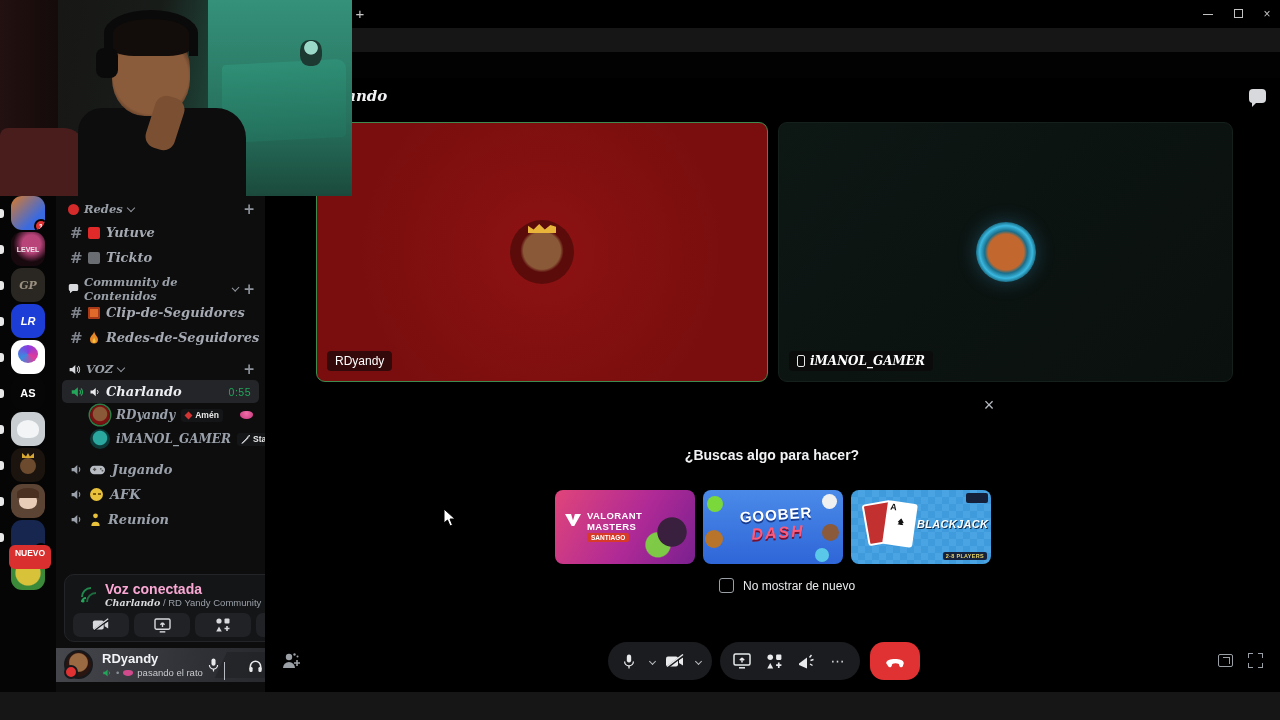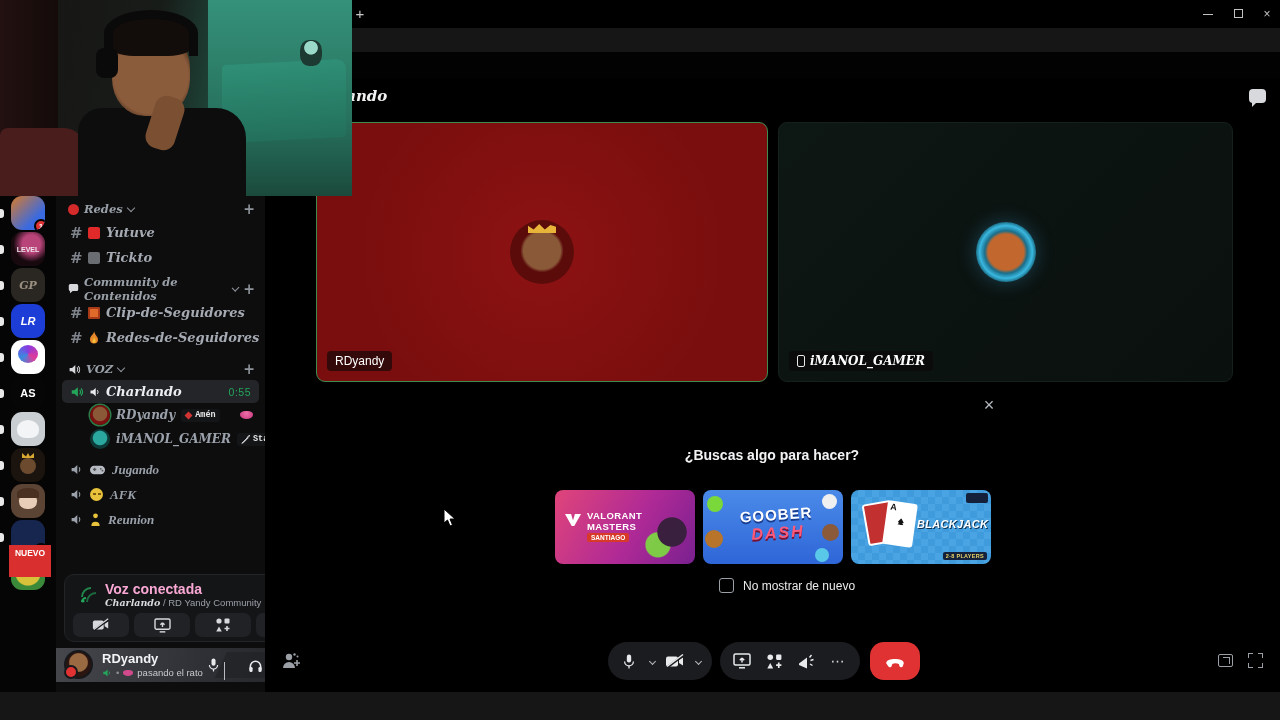--- a/index.html
+++ b/index.html
@@ -29,21 +29,21 @@
   #inboxico { left:1228px; top:58px; width:15px; height:12px; border:1.5px solid #b8b8b8; border-radius:2px; }
   #inboxico::after { content:""; position:absolute; right:-4px; bottom:-3px; width:7px; height:7px; border-radius:50%; background:#e03232; }
   #helpico { left:1255px; top:56px; width:15px; height:15px; border-radius:50%; background:#3d3d3d; color:#d8d8d8; font-size:10px; text-align:center; line-height:15px; }
 
   
   #rail { left:0; top:78px; width:56px; height:614px; background:#050505; }
   .srv { left:11px; width:34px; height:34px; border-radius:11px; overflow:hidden; }
   .notch { left:0; width:4px; height:9px; border-radius:0 3px 3px 0; background:#e8e8e8; }
   .srv-badge { position:absolute; right:-3px; bottom:-3px; min-width:14px; height:14px; border-radius:7px; background:#e03232; border:2px solid #050505; color:#fff; font-size:8px; font-weight:bold; text-align:center; line-height:11px; padding:0 2px; }
   .srv-txt { width:100%; height:100%; display:flex; align-items:center; justify-content:center; font-weight:bold; }
-  #nuevo-pill { left:9px; top:467px; width:42px; height:32px; background:#da2f2f; border-radius:0; color:#fff; font-size:8.5px; font-weight:bold; text-align:center; line-height:16px; z-index:3; }
+  #nuevo-pill { left:9px; top:467px; width:42px; height:24px; background:#da2f2f; border-radius:6px; color:#fff; font-size:8.5px; font-weight:bold; text-align:center; line-height:16px; z-index:3; }
 
   
   #chanbar { left:56px; top:78px; width:209px; height:614px; background:#0d0d0e; }
   #chanlist { left:0; top:120px; width:209px; }
   .fancy { font-family:"DejaVu Serif", serif; font-style:italic; font-weight:bold; }
   .cat { height:22px; display:flex; align-items:center; gap:5px; padding-left:12px; padding-right:10px; color:#8f949c; }
   .cat .lbl { font-size:11.5px; color:#9aa0a8; }
   .chev-d { width:6px; height:6px; border-right:1.5px solid #8f949c; border-bottom:1.5px solid #8f949c; transform:rotate(45deg); margin-top:-3px; }
   .cat .plus { margin-left:auto; font-size:14px; color:#8f949c; }
   .chan { height:25px; display:flex; align-items:center; gap:6px; padding-left:14px; color:#a6abb3; }
@@ -51,24 +51,24 @@
   .chan .lbl { font-size:13px; }
   .sq { width:12px; height:12px; border-radius:2px; }
   .gap8 { height:8px; } .gap6 { height:6px; }
   #row-charlando { margin:0 6px; height:23px; background:#232529; border-radius:5px; display:flex; align-items:center; gap:5px; padding:0 8px; }
   #row-charlando .lbl { font-size:13px; color:#eceef0; }
   #row-charlando .timer { margin-left:auto; font-size:10.5px; color:#23a55a; letter-spacing:.5px; }
   .member { height:24px; display:flex; align-items:center; gap:6px; padding-left:34px; }
   .member .av { width:20px; height:20px; border-radius:50%; position:relative; flex:0 0 auto; }
   .member .nm { font-size:12px; color:#9aa1aa; }
   .badge { display:flex; align-items:center; gap:3px; background:#141517; border-radius:3px; padding:1px 4px; height:13px; }
-  .badge span { color:#e8e8e8; font-size:8.5px; font-weight:bold; font-family:Liberation Mono, monospace; font-style:normal; }
+  .badge span { color:#e8e8e8; font-size:8.5px; font-weight:bold; font-family:Liberation Sans, sans-serif; font-style:normal; }
   .red-diamond { width:7px; height:7px; background:#d23333; transform:rotate(45deg) scale(.8); }
   .lips { margin-left:auto; margin-right:12px; width:13px; height:8px; border-radius:50% 50% 60% 60%; background:radial-gradient(circle at 50% 30%, #f06fa8, #c2347c); }
-  .vrow { height:25px; display:flex; align-items:center; gap:7px; padding-left:14px; color:#9aa1aa;font-family:Liberation Serif, serif; }
+  .vrow { height:25px; display:flex; align-items:center; gap:7px; padding-left:14px; color:#9aa1aa; }
   .vrow .lbl { font-size:13px; }
 
   
   #vpanel { left:8px; top:496px; width:250px; height:68px; background:#141517; border:1px solid #222428; border-radius:10px; }
   #vstat { left:40px; top:6px; font-size:14px; font-weight:bold; color:#f9a8d4; }
   #vloc { left:40px; top:22px; font-size:9.5px; color:#b6bac0; white-space:nowrap; }
   #vloc .srvr { color:#9aa0a8; }
   .vbtn { top:38px; width:56px; height:24px; background:#202226; border-radius:7px; display:flex; align-items:center; justify-content:center; }
   .bars { display:flex; align-items:flex-end; gap:2px; height:14px; }
   .bars i { width:2.5px; background:#d7d9dc; border-radius:1px; }

